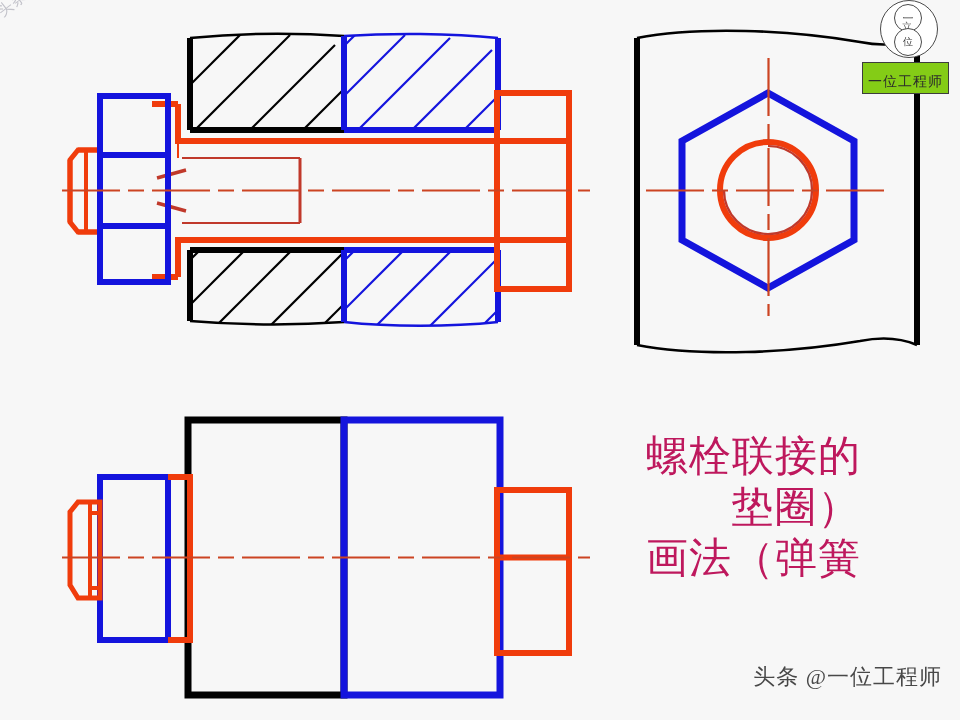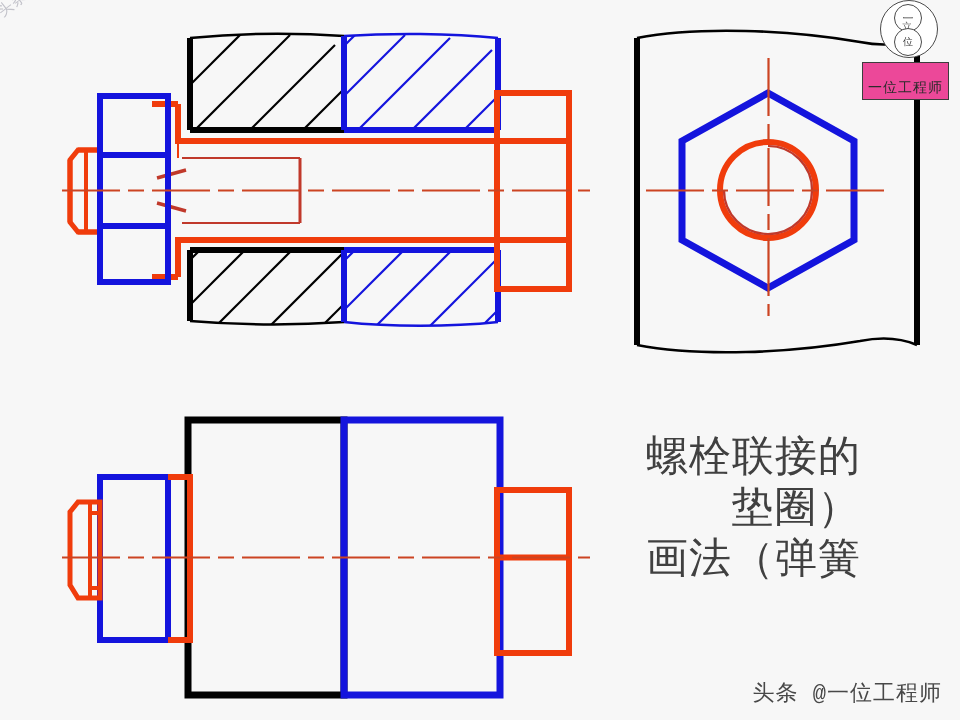--- a/index.html
+++ b/index.html
@@ -40,39 +40,39 @@
     position:absolute;left:32px;top:28px;width:26px;height:26px;
     border-radius:50%;border:1.3px solid #4a4a4a;background:#fff;
     font-size:10px;color:#333;text-align:center;line-height:26px;
   }
   .logo-mid{
     position:absolute;left:34px;top:20px;width:22px;
     font-size:10px;color:#555;text-align:center;
   }
   .logo-box{
     position:absolute;left:0px;top:62px;
-    border:1.4px solid #3d3d3d;background:#ec4899;
-    padding:16px 5px 2px 5px;
+    border:1.4px solid #3d3d3d;background:#84cc16;
+    padding:10px 5px 2px 5px;
     font-size:14px;color:#2b2b2b;letter-spacing:1px;
     white-space:nowrap;
   }
   .title{
     position:absolute;left:640px;top:430px;width:312px;
-    font-size:42px;line-height:1.22;color:#404040;
+    font-size:42px;line-height:1.22;color:#be185d;
     font-family:"DejaVu Sans","Liberation Sans",sans-serif;
     font-weight:500;text-align:center;letter-spacing:1px;
   }
   .title .ln{display:block;}
   .title .ln.l1{text-align:left;padding-left:6px;}
   .title .ln.l2{text-align:left;padding-left:6px;}
   .title .ln.l3{text-align:center;}
   .wm-bottom{
-    position:absolute;right:18px;bottom:12px;
+    position:absolute;right:18px;bottom:28px;
     font-size:22px;color:#3a3a3a;letter-spacing:1px;
-    font-family:Liberation Mono, monospace;
+    font-family:Liberation Serif, serif;
     opacity:.92;white-space:nowrap;
   }
 </style>
 </head>
 <body>
 
 <div id="stage">
 
   <svg class="draw" viewBox="0 0 960 720">
 

